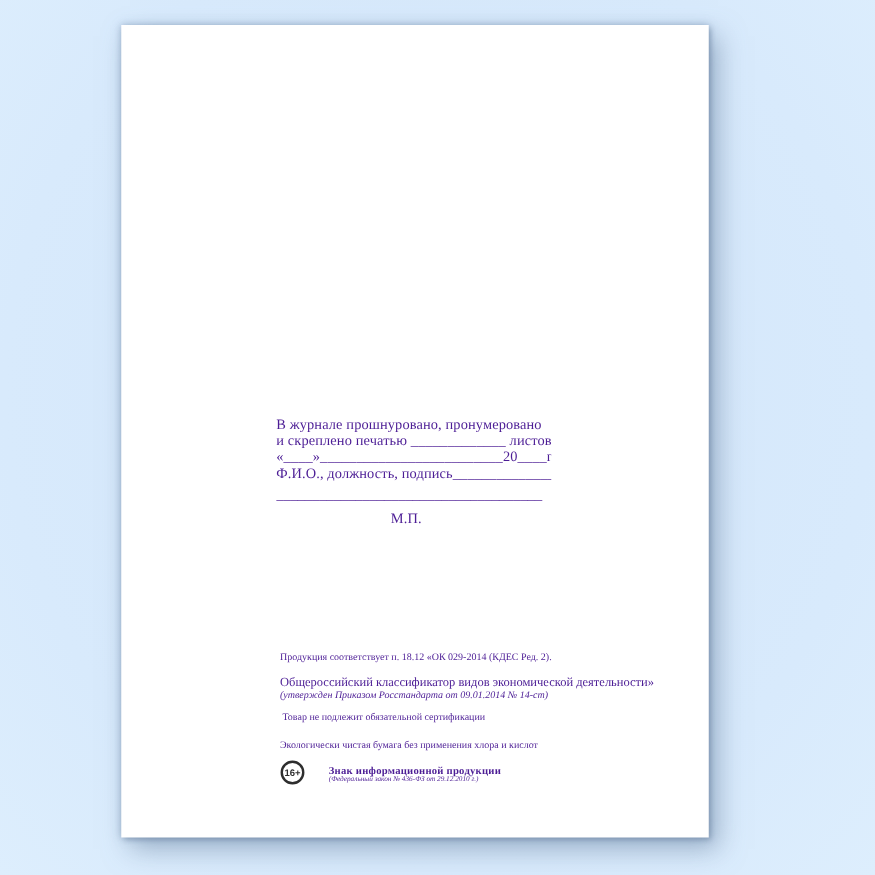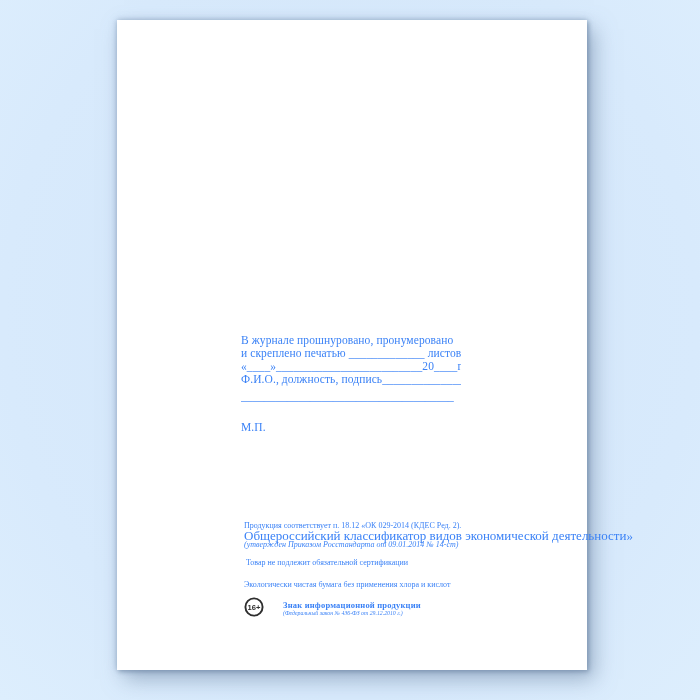--- a/index.html
+++ b/index.html
@@ -14,64 +14,64 @@
     background: #d6e8fa;
     font-family: "Liberation Serif", "DejaVu Serif", serif;
   }
   .backdrop {
     position: absolute;
     inset: 0;
     background: radial-gradient(ellipse at 50% 45%, #d3e6fa 0%, #d8eafc 70%, #ddeefd 100%);
   }
   .page {
     position: absolute;
-    left: 117px;
+    left: 97px;
     top: 20px;
     width: 470px;
     height: 650px;
     background: #ffffff;
     box-shadow:
       0 0 6px rgba(110, 135, 165, 0.55),
       7px 9px 20px rgba(105, 130, 160, 0.55),
       2px 2px 4px rgba(110, 135, 165, 0.45);
-    color: #3b82f6;
+    color: #4c1d95;
   }
 
   
   .cert-block {
     position: absolute;
     left: 124px;
     top: 314px;
     width: 220px;
     font-size: 11.5px;
     line-height: 13px;
     white-space: nowrap;
     letter-spacing: 0.1px;
   }
   .cert-line { overflow: hidden; }
   .cert-line.rule-line {
     margin-top: 4px;
     letter-spacing: 0;
   }
   .stamp-label {
-    margin-top: 18px;
-    text-align: left;
+    margin-top: 6px;
+    text-align: center;
     padding-right: 12px;
   }
 
   
   .footer-block {
     position: absolute;
     left: 127px;
     top: 501px;
     width: 300px;
     white-space: nowrap;
   }
   .okved-l1 { font-size: 8px; line-height: 9.5px; }
-  .okved-l2 { font-size: 13px; line-height: 9.5px; }
+  .okved-l2 { font-size: 10px; line-height: 9.5px; margin-top: 11px; }
   .okved-l3 { font-size: 8px; line-height: 9.5px; font-style: italic; }
   .sanitary-line { margin-top: 12px; font-size: 8px; line-height: 9px; }
   .certification-line { margin-top: 8px; font-size: 8px; line-height: 9px; padding-left: 2px; }
   .eco-line { margin-top: 13px; font-size: 8px; line-height: 9px; }
   .sign-row {
     margin-top: 7px;
     display: flex;
     align-items: flex-end;
   }
   .age-badge {

